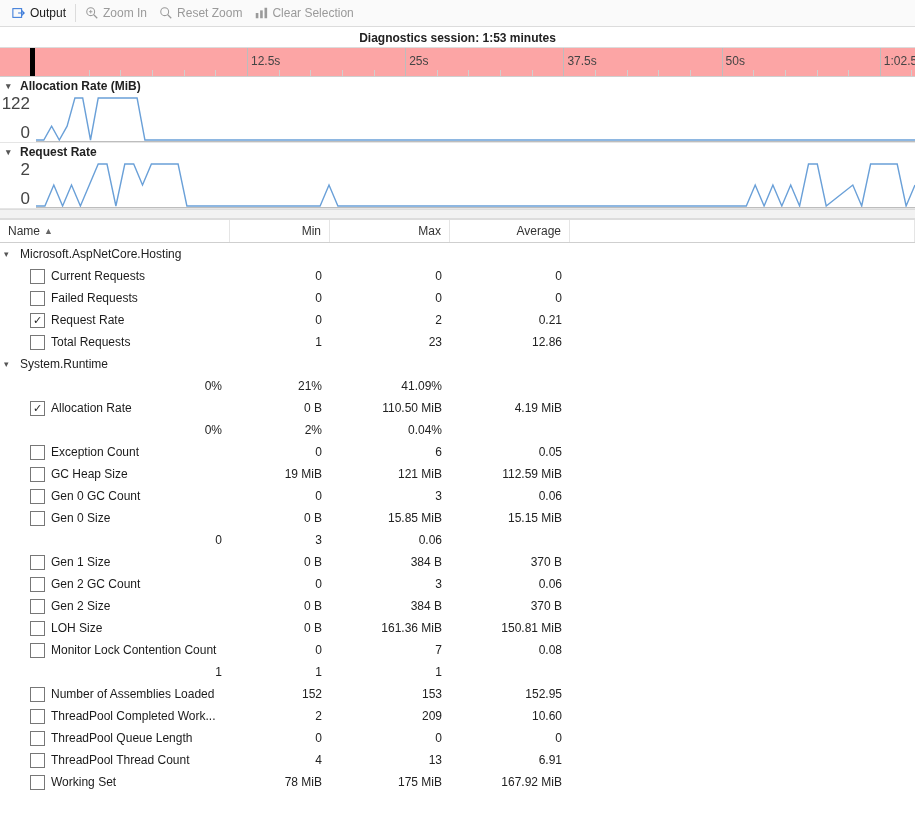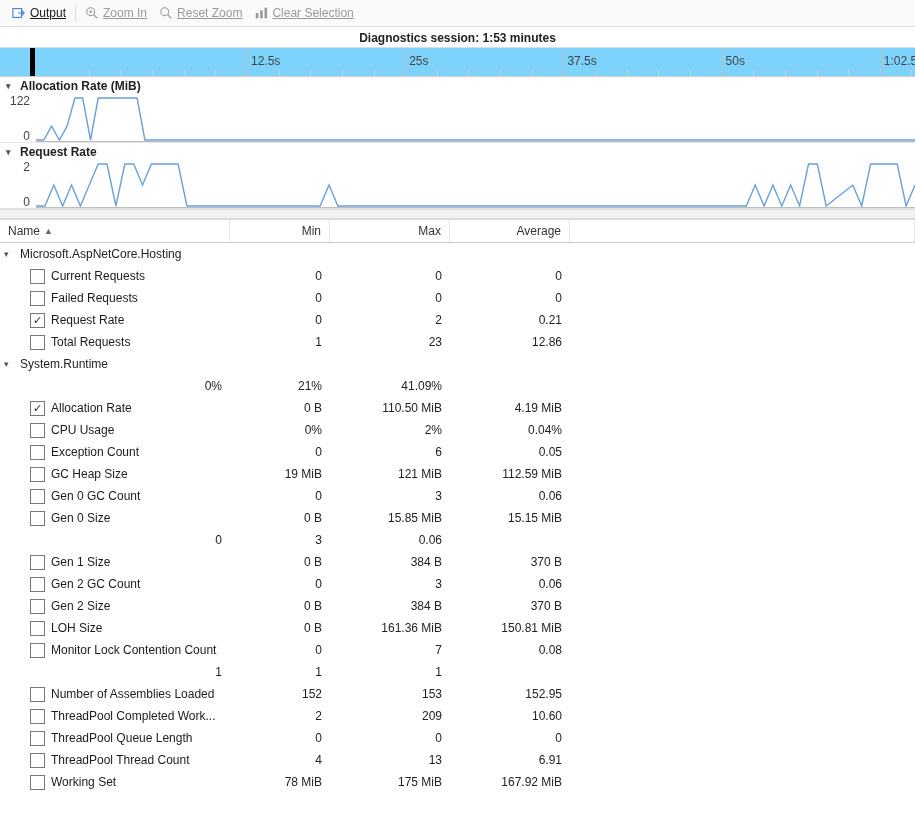--- a/index.html
+++ b/index.html
@@ -19,21 +19,20 @@
     border-bottom: 1px solid #dcdcdc;
     background: #fafafa;
   }
   .toolbar .btn {
     display: flex;
     align-items: center;
     gap: 4px;
     padding: 2px 6px;
     color: #1b1b1b;
     cursor: pointer;
-    text-decoration: underline;
   }
   .toolbar .btn.disabled { color: #9a9a9a; cursor: default; }
   .toolbar .sep {
     width: 1px; height: 18px;
     background: #dcdcdc;
     margin: 0 3px;
   }
   .ico { display: inline-flex; width: 14px; height: 14px; }
   
   .session-label {
@@ -41,21 +40,21 @@
     font-weight: 600;
     color: #222;
     text-align: center;
   }
   
   .ruler {
     position: relative;
     height: 28px;
     border-top: 1px solid #dcdcdc;
     border-bottom: 1px solid #cfcfcf;
-    background: #7dd3fc;
+    background: #fca5a5;
   }
   .ruler .caret {
     position: absolute;
     left: 30px; top: 0;
     width: 5px; height: 28px;
     background: #000;
   }
   .ruler .tick {
     position: absolute;
     top: 0;
@@ -86,21 +85,21 @@
   .chart-body {
     position: relative;
     height: 46px;
     margin-left: 36px;
     border-bottom: 1px solid #bdbdbd;
   }
   .chart-yaxis {
     position: absolute;
     left: -34px; top: 0; bottom: 0;
     width: 30px;
-    font-size: 12px;
+    font-size: 17px;
     color: #444;
   }
   .chart-yaxis .ymax { position: absolute; top: -1px; right: 2px; text-align: right; width:100%; }
   .chart-yaxis .ymin { position: absolute; bottom: -2px; right: 2px; text-align: right; width:100%; }
   .chart-body svg { position: absolute; inset: 0; }
 
   .charts-sep { height: 8px; background: #f2f2f2; border-top:1px solid #dcdcdc; border-bottom:1px solid #dcdcdc; }
 
   
   .grid {
@@ -378,24 +377,20 @@
         <div class="cell cname">
           <span class="chk checked"></span>
           <span>Allocation Rate</span>
         </div>
         <div class="cell num">0 B</div>
         <div class="cell num">110.50 MiB</div>
         <div class="cell num">4.19 MiB</div>
         <div class="cell"></div>
       </div>
       <div class="grid-row item">
-        <div class="cell cname">
-          <span class="chk"></span>
-          <span>CPU Usage</span>
-        </div>
         <div class="cell num">0%</div>
         <div class="cell num">2%</div>
         <div class="cell num">0.04%</div>
         <div class="cell"></div>
       </div>
       <div class="grid-row item">
         <div class="cell cname">
           <span class="chk"></span>
           <span>Exception Count</span>
         </div>

